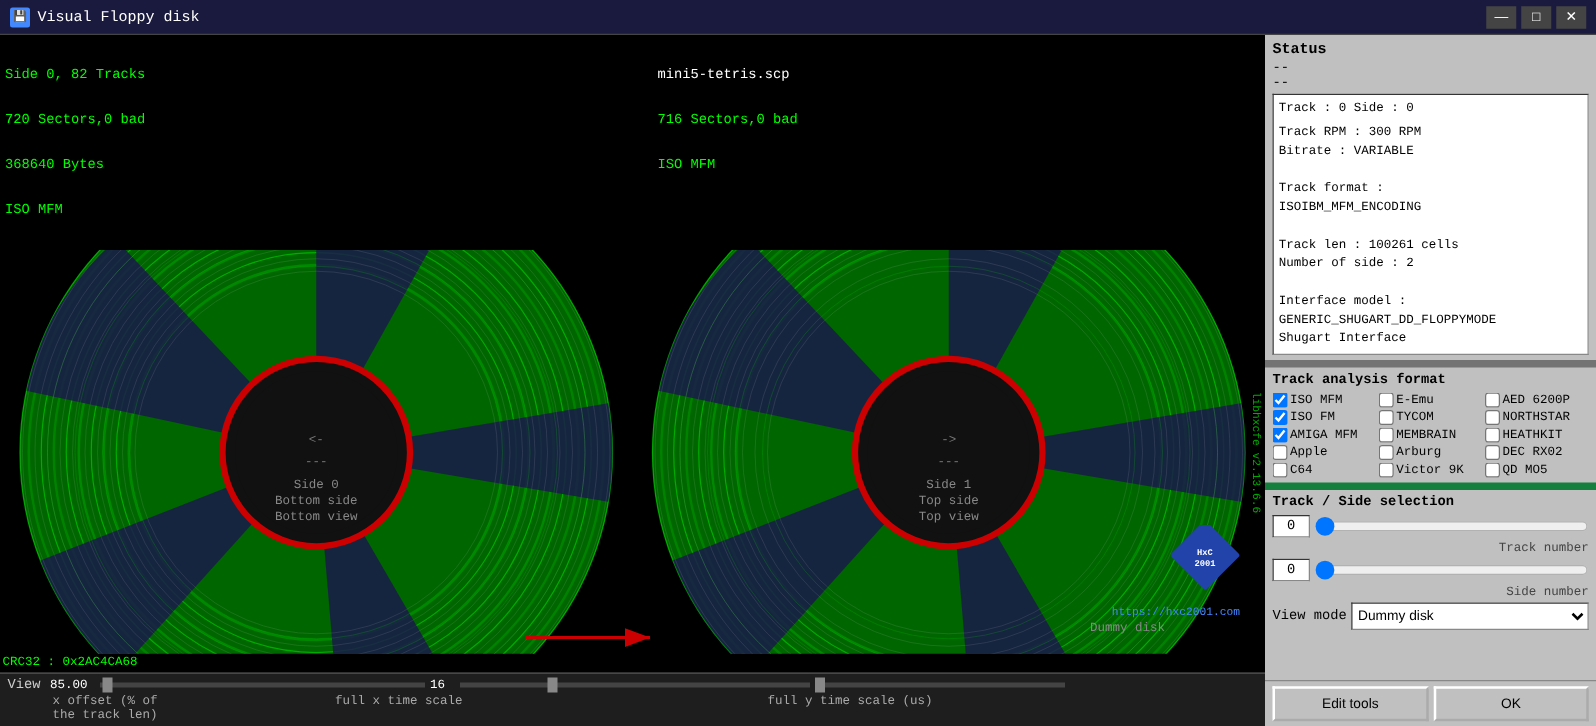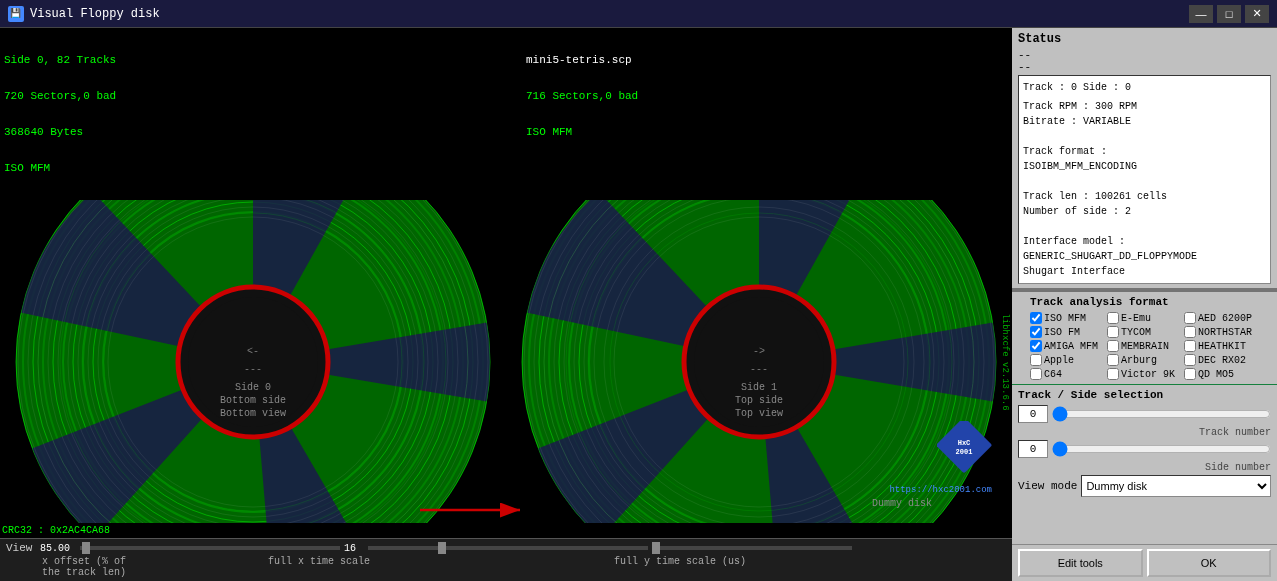--- a/index.html
+++ b/index.html
@@ -162,21 +162,21 @@
       color: #000;
       display: flex;
       flex-direction: column;
       flex-shrink: 0;
       font-size: 11px;
     }
 
     .status-section {
       background: #c0c0c0;
       padding: 4px 6px;
-      border-bottom: 4px solid #737373;
+      border-bottom: 6px solid #737373;
     }
     .status-title {
       font-weight: bold;
       font-size: 12px;
       margin-bottom: 3px;
     }
     .status-value {
       color: #000;
       font-size: 11px;
       font-family: 'Courier New', monospace;
@@ -186,22 +186,22 @@
       border: 1px inset #888;
       padding: 4px;
       font-family: 'Courier New', monospace;
       font-size: 10px;
       line-height: 1.5;
       color: #000;
       margin-top: 2px;
     }
 
     .track-analysis-section {
-      padding: 4px 18px;
-      border-bottom: 1px solid #15803d;
+      padding: 4px 6px;
+      border-bottom: 6px solid #15803d;
     }
     .section-title {
       font-weight: bold;
       font-size: 11px;
       margin-bottom: 4px;
     }
     .checkbox-grid {
       display: grid;
       grid-template-columns: 1fr 1fr 1fr;
       gap: 2px;

